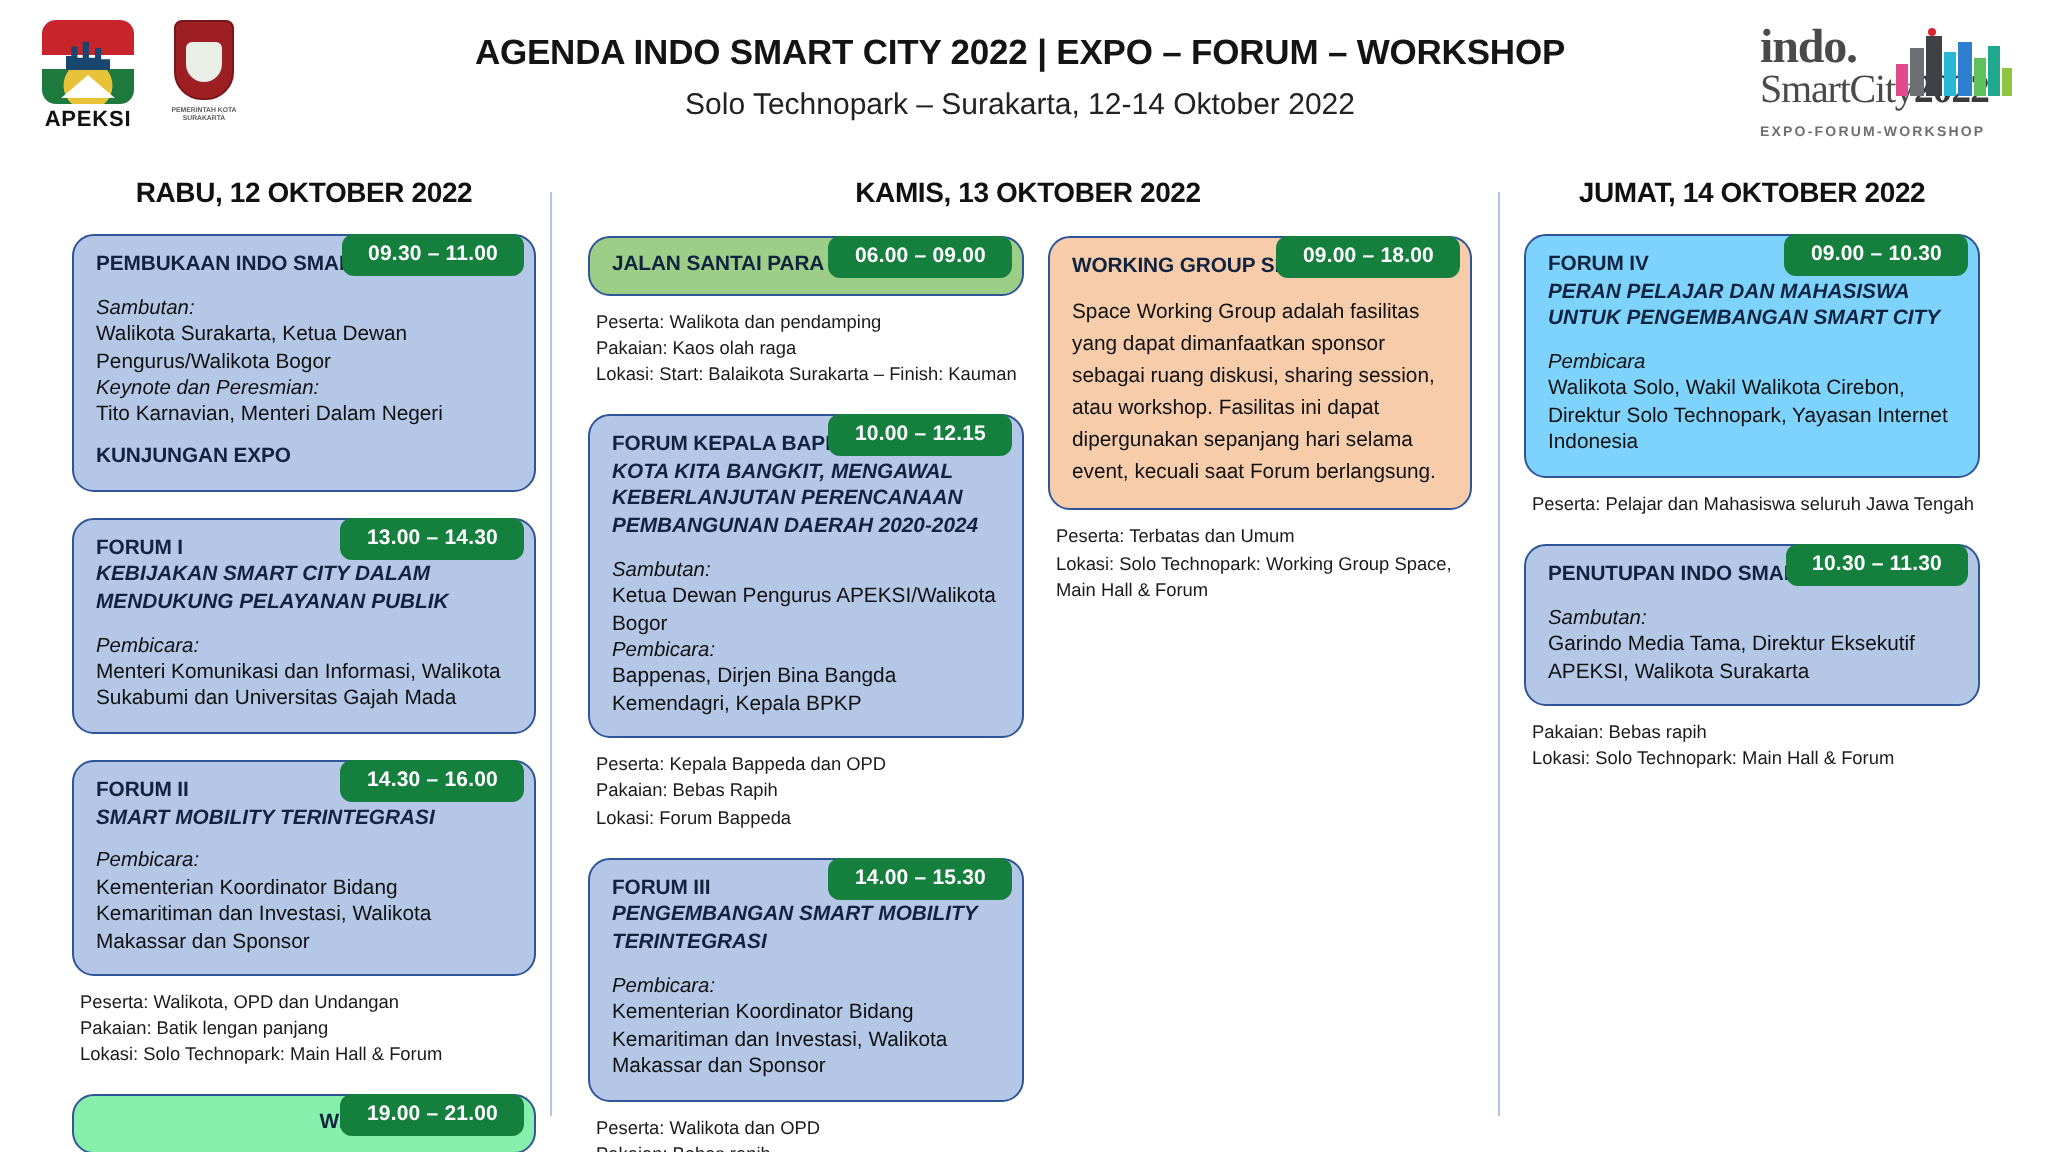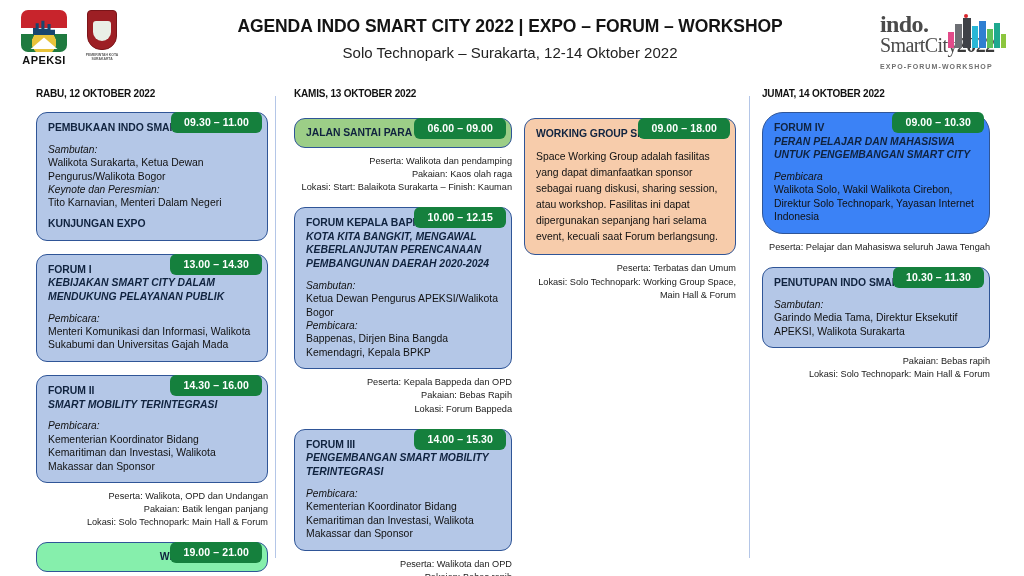--- a/index.html
+++ b/index.html
@@ -126,22 +126,22 @@
 
   
   .cols { position: absolute; left:0; top: 88px; width: 1024px; height: 488px; }
   .divider {
     position: absolute; top: 8px;
     width: 1px; height: 462px;
     background: #b4c6e7;
   }
   .col { position: absolute; top: 0; }
   .col-title {
-    text-align: left;
-    font-size: 10px;
+    text-align: center;
+    font-size: 14px;
     font-weight: bold;
     color: #111;
     letter-spacing: -0.2px;
   }
 
   
   .session { position: relative; margin-top: 9px; }
   .timebadge {
     position: absolute;
     top: 0;
@@ -162,21 +162,21 @@
     border: 1.3px solid #2f5597;
     border-radius: 11px;
     padding: 8px 11px 9px 11px;
     z-index: 2;
     background: #b8cce4;
   }
   .card.blue   { background: #b4c7e7; }
   .card.lightblue { background: #86efac; text-align: right; }
   .card.green  { background: #9cce87; }
   .card.orange { background: #f7ccab; }
-  .card.cream  { background: #3b82f6; border-radius: 21px; }
+  .card.cream  { background: #7dd3fc; }
   .card.thin { padding: 7px 11px 7px 11px; }
 
   .c-head {
     font-size: 10.4px; font-weight: bold; color:#10233f;
     line-height: 1.32;
     letter-spacing: -0.05px;
   }
   .c-sub {
     font-size: 10.4px; font-weight: bold; font-style: italic;
     color:#10233f; line-height: 1.32;
@@ -192,21 +192,20 @@
     font-size: 10.4px; color:#111; line-height: 1.55; margin-top: 8px;
   }
   .c-spacer { height: 7px; }
 
   .meta {
     margin-top: 7px;
     padding-left: 4px;
     font-size: 9.2px;
     color: #1a1a1a;
     line-height: 1.42;
-    text-align: right;
   }
   .meta div { white-space: nowrap; }
   .meta.wrap div { white-space: normal; }
 </style>
 </head>
 <body>
 
 <div class="header">
 
   <div class="logos-left">

